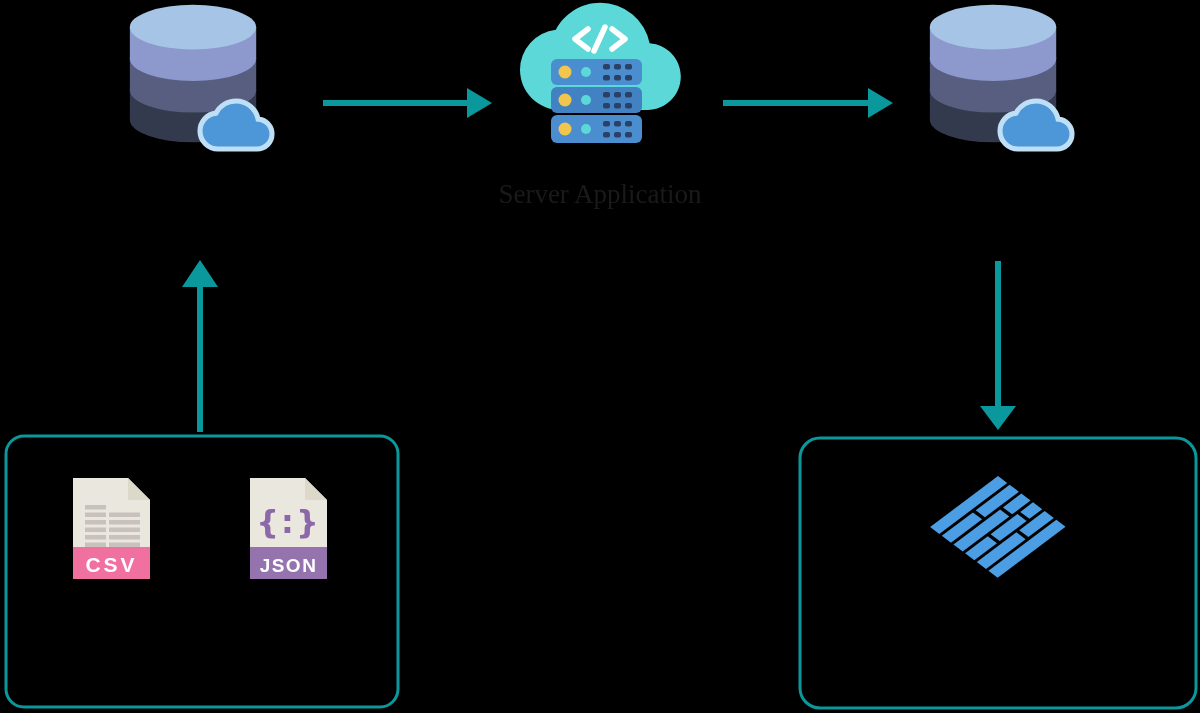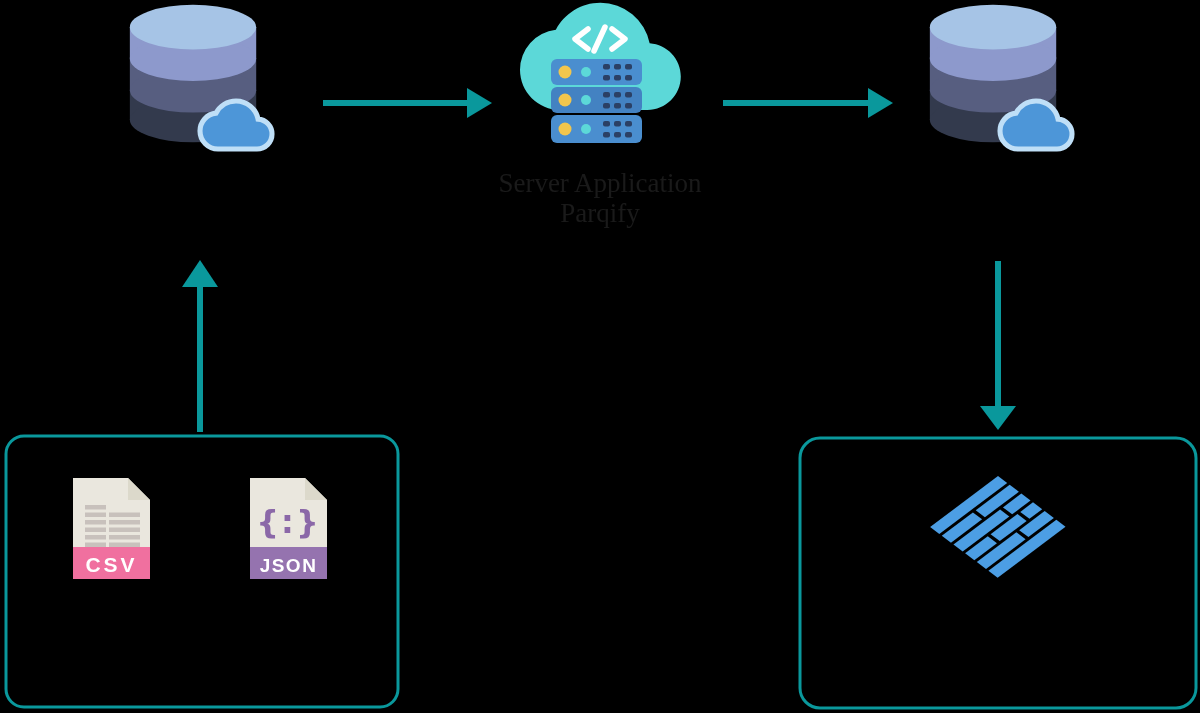--- a/index.html
+++ b/index.html
@@ -7,21 +7,21 @@
     position: relative;
     width: 1200px;
     height: 713px;
     background: var(--background, #000000);
     overflow: hidden;
     font-family: "Liberation Sans", sans-serif;
   }
   .scene-svg { position:absolute; left:0; top:0; }
   .caption {
     position: absolute;
-    left: 400px; top: 168px; width: 400px;
+    left: 400px; top: 179px; width: 400px;
     text-align: center;
     font-family: "Liberation Serif", serif;
     font-size: 27px;
     line-height: 30px;
     color: var(--title-text, #1a1a1a);
   }
   .svg-label {
     font-family: "Liberation Sans", sans-serif;
     font-weight: bold;
     fill: #ffffff;
@@ -174,16 +174,15 @@
         <rect x="-12" y="1.5" width="38" height="13"></rect>
         <rect x="30" y="1.5" width="18" height="13"></rect>
       <rect x="-48" y="18" width="56" height="13"></rect>
         <rect x="12" y="18" width="36" height="13"></rect>
       <rect x="-48" y="34.5" width="96" height="13"></rect>
     </g>
   </svg>
 
   <div class="caption">
     <div>Server Application</div>
-    <div>Parqify</div>
   </div>
 
 </div>
 
 </body></html>

